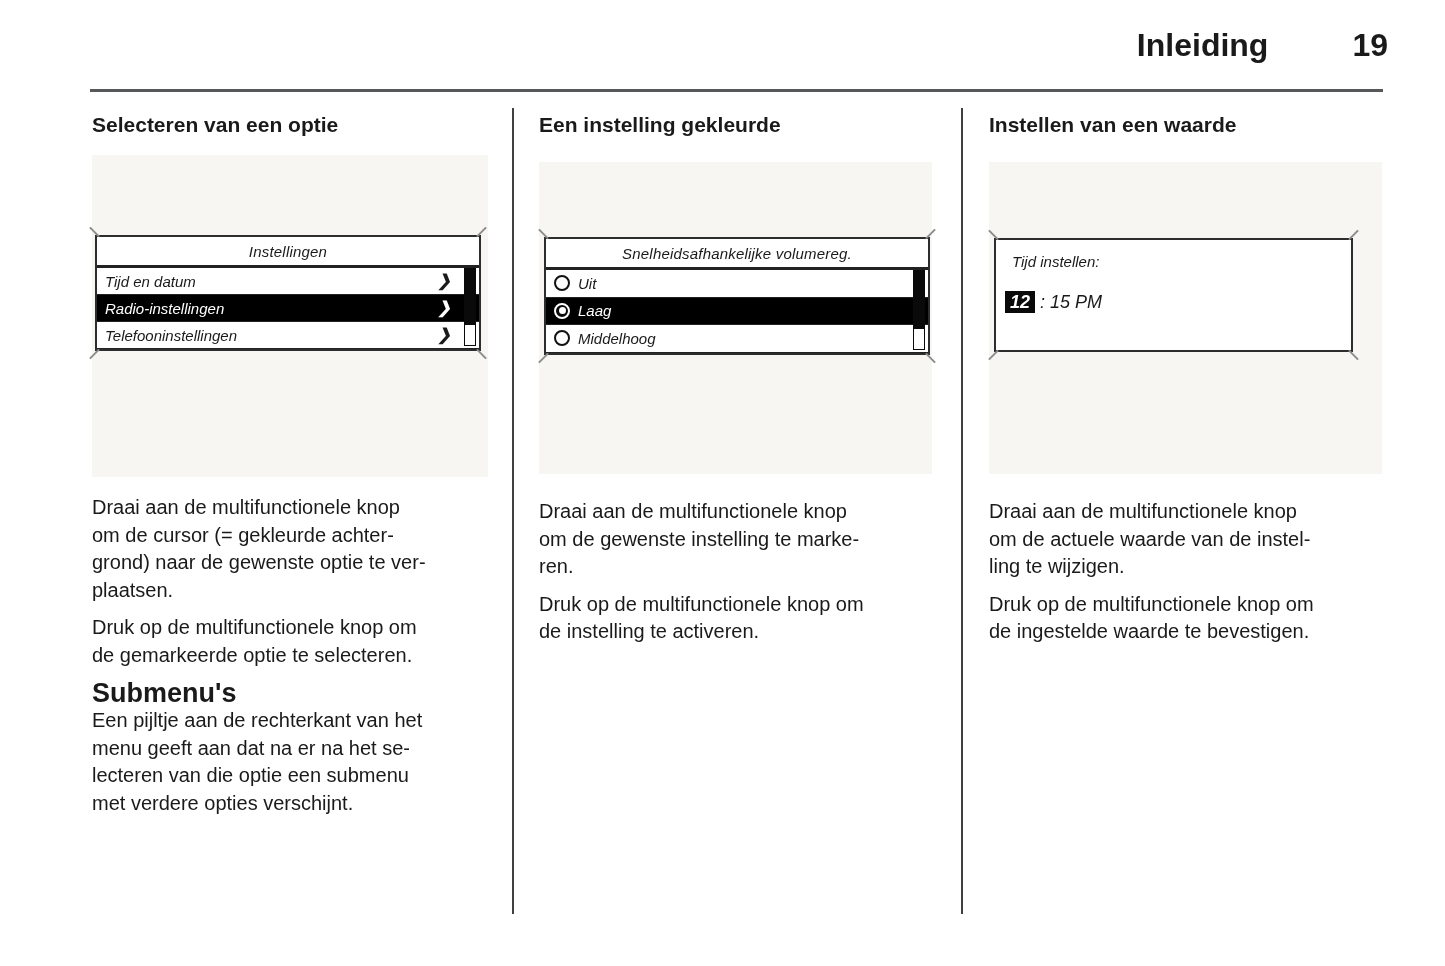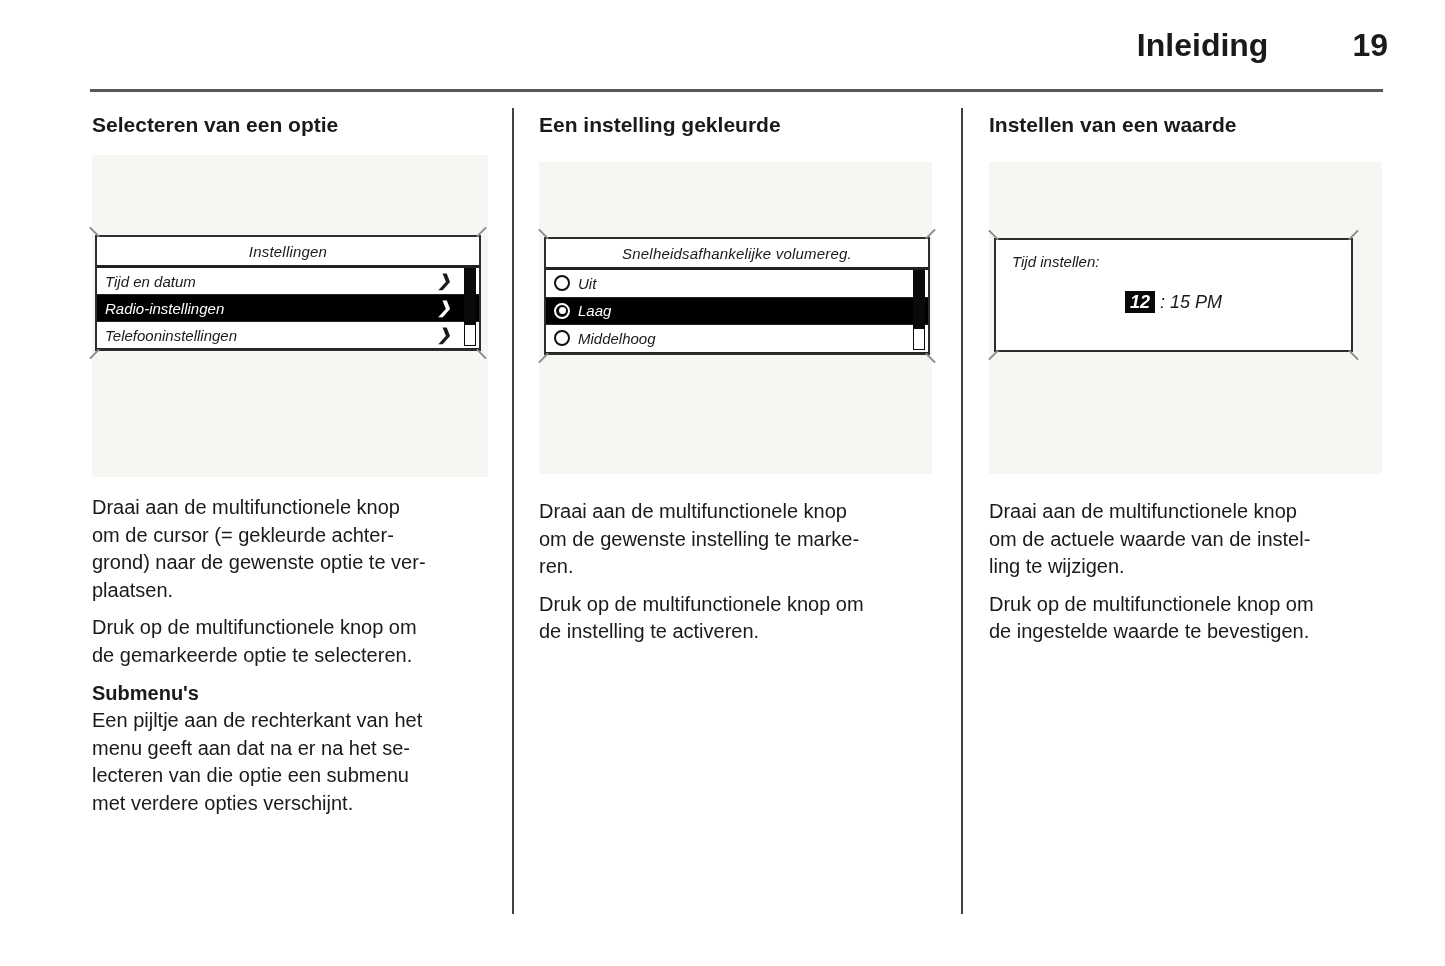--- a/index.html
+++ b/index.html
@@ -12,21 +12,21 @@
        font-weight:bold;font-size:32px;line-height:28px;}
   .rule{position:absolute;left:90px;top:89px;width:1293px;height:3px;background:#57585a;}
   .divider{position:absolute;top:108px;height:806px;width:2px;background:#3f4040;}
   .d1{left:512px}.d2{left:961px}
   
   .col{position:absolute;top:110px;}
   .col1{left:92px;width:396px}
   .col2{left:539px;width:393px}
   .col3{left:989px;width:393px}
   .h{font-size:21px;font-weight:bold;line-height:29px;margin:0;}
-  .h3{font-size:20px;font-weight:bold;line-height:27px;margin:11px 0 0 0;}
+  .h3{font-size:27px;font-weight:bold;line-height:27px;margin:11px 0 0 0;}
   .body{font-size:20px;line-height:27.5px;margin:0;white-space:pre-line;}
   .p-first1{margin-top:17px;}
   .p-first2{margin-top:24px;}
   .body + .body{margin-top:10px;}
   
   .illus{position:relative;background:#f8f6f2;}
   .col1 .illus{margin-top:16px;height:322px;}
   .col2 .illus,.col3 .illus{margin-top:23px;height:312px;}
   .screen{position:absolute;background:#ffffff;border:2px solid #2d2d2d;box-sizing:border-box;font-style:italic;}
   .s1{left:3px;top:80px;width:386px;height:116px;}
@@ -51,21 +51,21 @@
   .arr{font-weight:bold;font-size:16px;margin-right:4px;line-height:1;}
   .radio{width:12px;height:12px;border:2px solid #111;border-radius:50%;
          margin-right:8px;background:#fff;position:relative;flex:none;}
   .mrow.sel .radio{border-color:#fff;background:#0a0a0a;}
   .mrow.sel .radio::after{content:"";position:absolute;left:2.5px;top:2.5px;right:2.5px;bottom:2.5px;
          background:#fff;border-radius:50%;}
   .sbar{position:absolute;top:0;right:3px;bottom:3px;width:12px;background:#0a0a0a;}
   .sthumb{position:absolute;left:1px;right:1px;bottom:1px;height:20px;background:#ffffff;}
   
   .panel-label{position:absolute;top:13px;left:16px;font-size:15px;}
-  .time{position:absolute;top:52px;left:0;right:0;text-align:center;font-size:18px;}
+  .time{position:absolute;top:52px;left:9px;right:0;text-align:left;font-size:18px;}
   .hour{background:#0a0a0a;color:#ffffff;padding:1px 5px;font-weight:bold;}
 </style>
 </head>
 <body>
 
 <div class="page">
 
   <div class="hdr">
     <span>Inleiding</span>
     <span>19</span>

